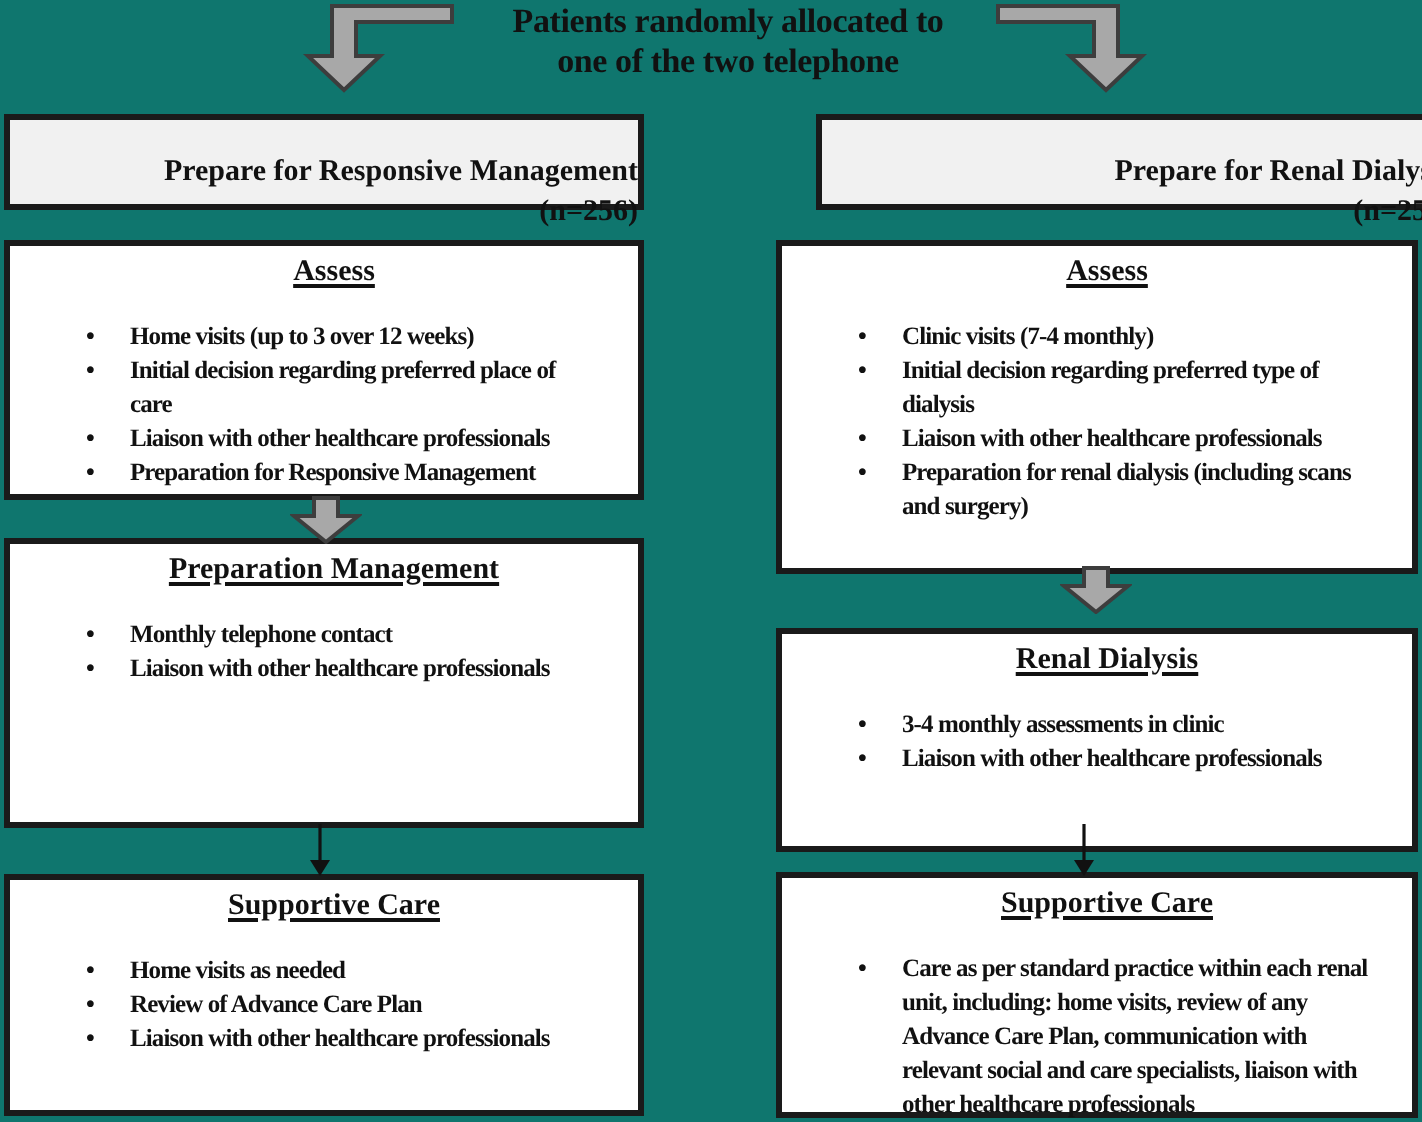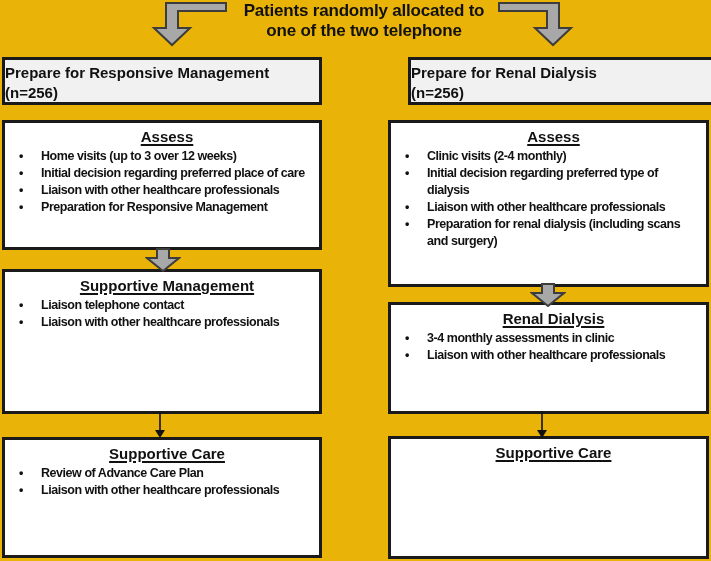--- a/index.html
+++ b/index.html
@@ -1,43 +1,43 @@
 <!DOCTYPE html>
 <html><head>
 <meta charset="utf-8">
 <style>
   * { margin:0; padding:0; box-sizing:border-box; }
   html,body { background:#ffffff; }
   .canvas {
-    position:relative; width:711px; height:561px; background:#eab308;
-    font-family:Liberation Sans, sans-serif; color:#111; overflow:hidden;
+    position:relative; width:711px; height:561px; background:#0f766e;
+    font-family:Liberation Serif, serif; color:#111; overflow:hidden;
   }
   .main-title {
     position:absolute; left:226px; top:1px; width:276px;
     text-align:center; font-weight:bold; font-size:17px; line-height:20px;
     letter-spacing:-0.2px;
   }
   .arrow-svg { position:absolute; }
   .arrow-shape { stroke:#3d3d3d; stroke-width:2; stroke-linejoin:miter; }
   .line-arrow-stem { stroke:#111; stroke-width:1.6; }
   .line-arrow-head { fill:#111; stroke:none; }
   .box {
     position:absolute; width:320px; background:#ffffff;
     border:3px solid #1a1a1a;
   }
   .header-box {
-    background:#f1f1f1; text-align:left; font-weight:bold;
-    font-size:15px; line-height:20px; padding-top:3px;
+    background:#f1f1f1; text-align:right; font-weight:bold;
+    font-size:15px; line-height:20px; padding-top:16px;
   }
   .box-title {
     text-align:center; font-weight:bold; font-size:15px; line-height:19px;
     text-decoration:underline; text-decoration-thickness:1.5px;
     text-underline-offset:2px; margin-top:4px; margin-bottom:2px;padding-left:10px;
   }
-  ul.bullets { list-style:none; padding:0 4px 0 36px; margin:0; }
+  ul.bullets { list-style:none; padding:0 4px 0 46px; margin:14px; }
   ul.bullets li {
     position:relative; font-size:12.5px; font-weight:bold; line-height:17px;
     letter-spacing:-0.45px;
   }
   ul.bullets li::before {
     content:"\2022"; position:absolute; left:-22px; top:0;
   }
 </style>
 </head>
 <body>
@@ -69,69 +69,73 @@
       <li>Liaison with other healthcare professionals</li>
       <li>Preparation for Responsive Management</li>
     </ul>
   </div>
 
   <svg class="arrow-svg" style="left:145px; top:248px; z-index:2;" width="36" height="24" viewBox="0 0 36 24">
     <polygon class="arrow-shape" points="12,1 24,1 24,10 34,10 18,23 2,10 12,10" fill="#a8a8a8"></polygon>
   </svg>
 
   <div class="box" style="left:2px; top:269px; height:145px;">
-    <div class="box-title">Supportive Management</div>
+    <div class="box-title">Preparation Management</div>
     <ul class="bullets">
-      <li>Liaison telephone contact</li>
+      <li>Monthly telephone contact</li>
       <li>Liaison with other healthcare professionals</li>
     </ul>
   </div>
 
   <svg class="arrow-svg" style="left:152px; top:412px; z-index:2;" width="16" height="26" viewBox="0 0 16 26">
     <line class="line-arrow-stem" x1="8" y1="0" x2="8" y2="19"></line>
     <polygon class="line-arrow-head" points="3,18 13,18 8,26"></polygon>
   </svg>
 
   <div class="box" style="left:2px; top:437px; height:121px;">
     <div class="box-title">Supportive Care</div>
     <ul class="bullets">
+      <li>Home visits as needed</li>
       <li>Review of Advance Care Plan</li>
       <li>Liaison with other healthcare professionals</li>
     </ul>
   </div>
 
   <div class="box header-box" style="left:408px; top:57px; height:48px; width:321px;">
     <div>Prepare for Renal Dialysis</div>
     <div>(n=256)</div>
   </div>
 
   <div class="box" style="left:388px; top:120px; height:167px; width:321px;">
     <div class="box-title">Assess</div>
     <ul class="bullets">
-      <li>Clinic visits (2-4 monthly)</li>
+      <li>Clinic visits (7-4 monthly)</li>
       <li>Initial decision regarding preferred type of dialysis</li>
       <li>Liaison with other healthcare professionals</li>
       <li>Preparation for renal dialysis (including scans and surgery)</li>
     </ul>
   </div>
 
   <svg class="arrow-svg" style="left:530px; top:283px; z-index:2;" width="36" height="24" viewBox="0 0 36 24">
     <polygon class="arrow-shape" points="12,1 24,1 24,10 34,10 18,23 2,10 12,10" fill="#a8a8a8"></polygon>
   </svg>
 
-  <div class="box" style="left:388px; top:302px; height:112px; width:321px;">
+  <div class="box" style="left:388px; top:314px; height:112px; width:321px;">
     <div class="box-title">Renal Dialysis</div>
     <ul class="bullets">
       <li>3-4 monthly assessments in clinic</li>
       <li>Liaison with other healthcare professionals</li>
     </ul>
   </div>
 
   <svg class="arrow-svg" style="left:534px; top:412px; z-index:2;" width="16" height="26" viewBox="0 0 16 26">
     <line class="line-arrow-stem" x1="8" y1="0" x2="8" y2="19"></line>
     <polygon class="line-arrow-head" points="3,18 13,18 8,26"></polygon>
   </svg>
 
   <div class="box" style="left:388px; top:436px; height:123px; width:321px;">
     <div class="box-title">Supportive Care</div>
+    <ul class="bullets">
+      <li>Care as per standard practice within each renal unit, including: home visits, review of any Advance Care Plan, communication with relevant social and care specialists, liaison with other healthcare professionals</li>
+    </ul>
   </div>
 
 </div>
 
 </body></html>

